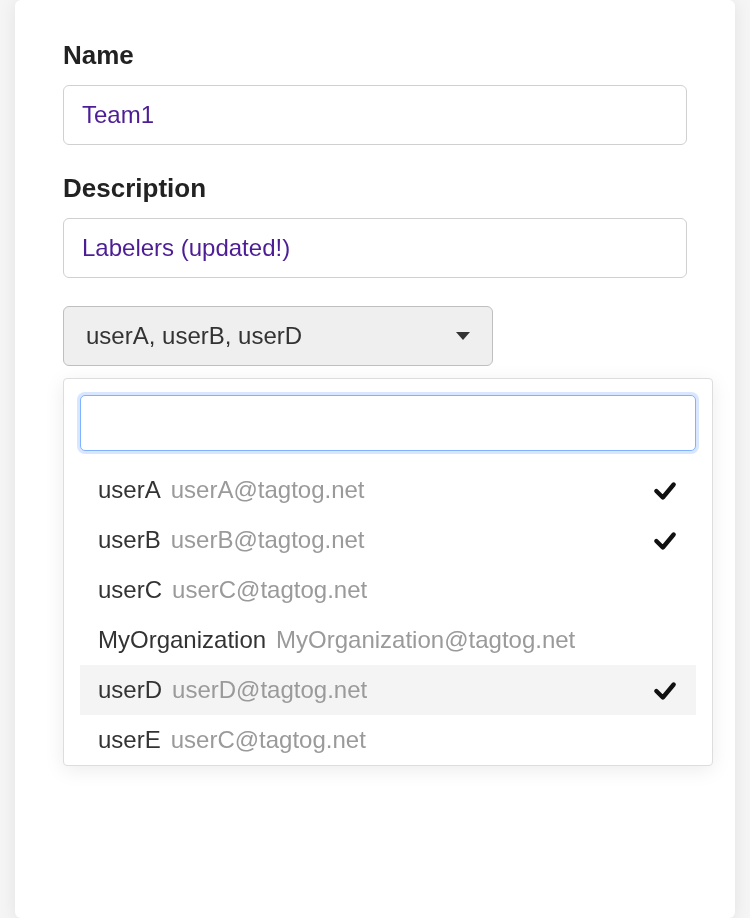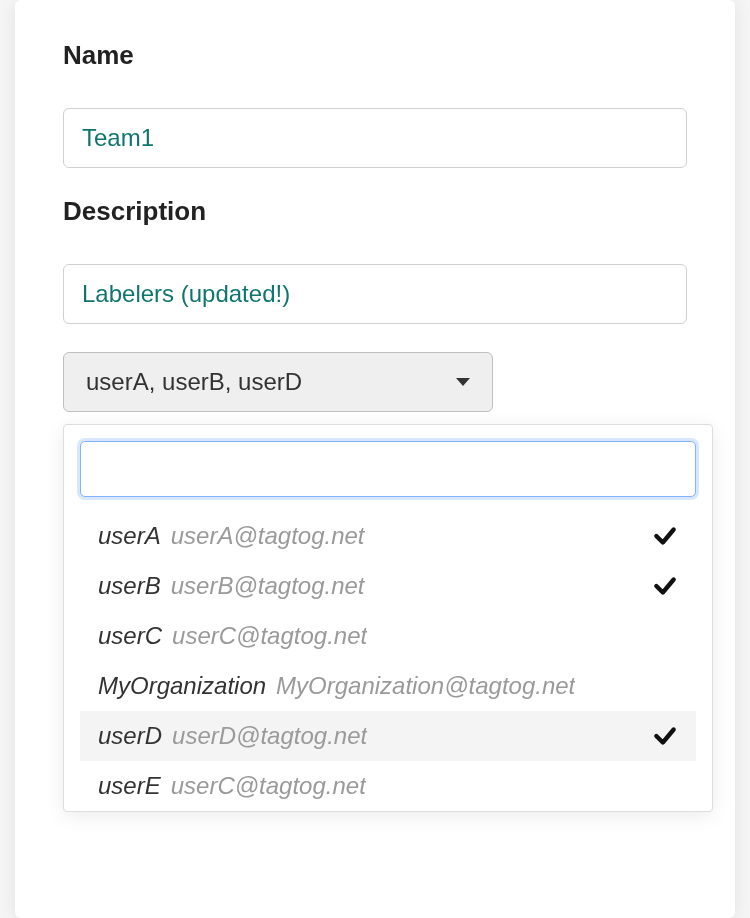--- a/index.html
+++ b/index.html
@@ -29,24 +29,23 @@
       color: #222;
       margin-bottom: 14px;
       display: block;
     }
     .text-input {
       width: 100%;
       font-size: 24px;
       padding: 15px 18px;
       border: 1px solid #d0d0d0;
       border-radius: 6px;
-      color: #0f766e;
+      color: #4c1d95;
       outline: none;
       background: #fff;
-      margin-top: 23px;
     }
     .dropdown-wrapper {
       position: relative;
       margin-top: 22px;
     }
     .dropdown-toggle {
       display: flex;
       align-items: center;
       justify-content: space-between;
       width: 430px;
@@ -83,27 +82,26 @@
       border-radius: 5px;
       outline: none;
       box-shadow: 0 0 0 3px rgba(100,160,255,0.25);
       background: #fff;
     }
     .option-list {
       margin-top: 14px;
     }
     .option-item {
       display: flex;
-      align-items: center;
+      align-items: flex-end;
       justify-content: space-between;
       padding: 11px 18px;
       font-size: 24px;
       color: #333;
       cursor: pointer;
-      font-style: italic;
     }
     .option-item.hovered {
       background: #f4f4f4;
     }
     .option-left { display: flex; align-items: baseline; gap: 10px; min-width: 0; }
     .option-name { color: #333; white-space: nowrap; }
     .option-email { color: #9a9a9a; font-size: 24px; white-space: nowrap; overflow: hidden; text-overflow: ellipsis; }
     .check-icon {
       width: 26px; height: 26px;
       flex-shrink: 0;

